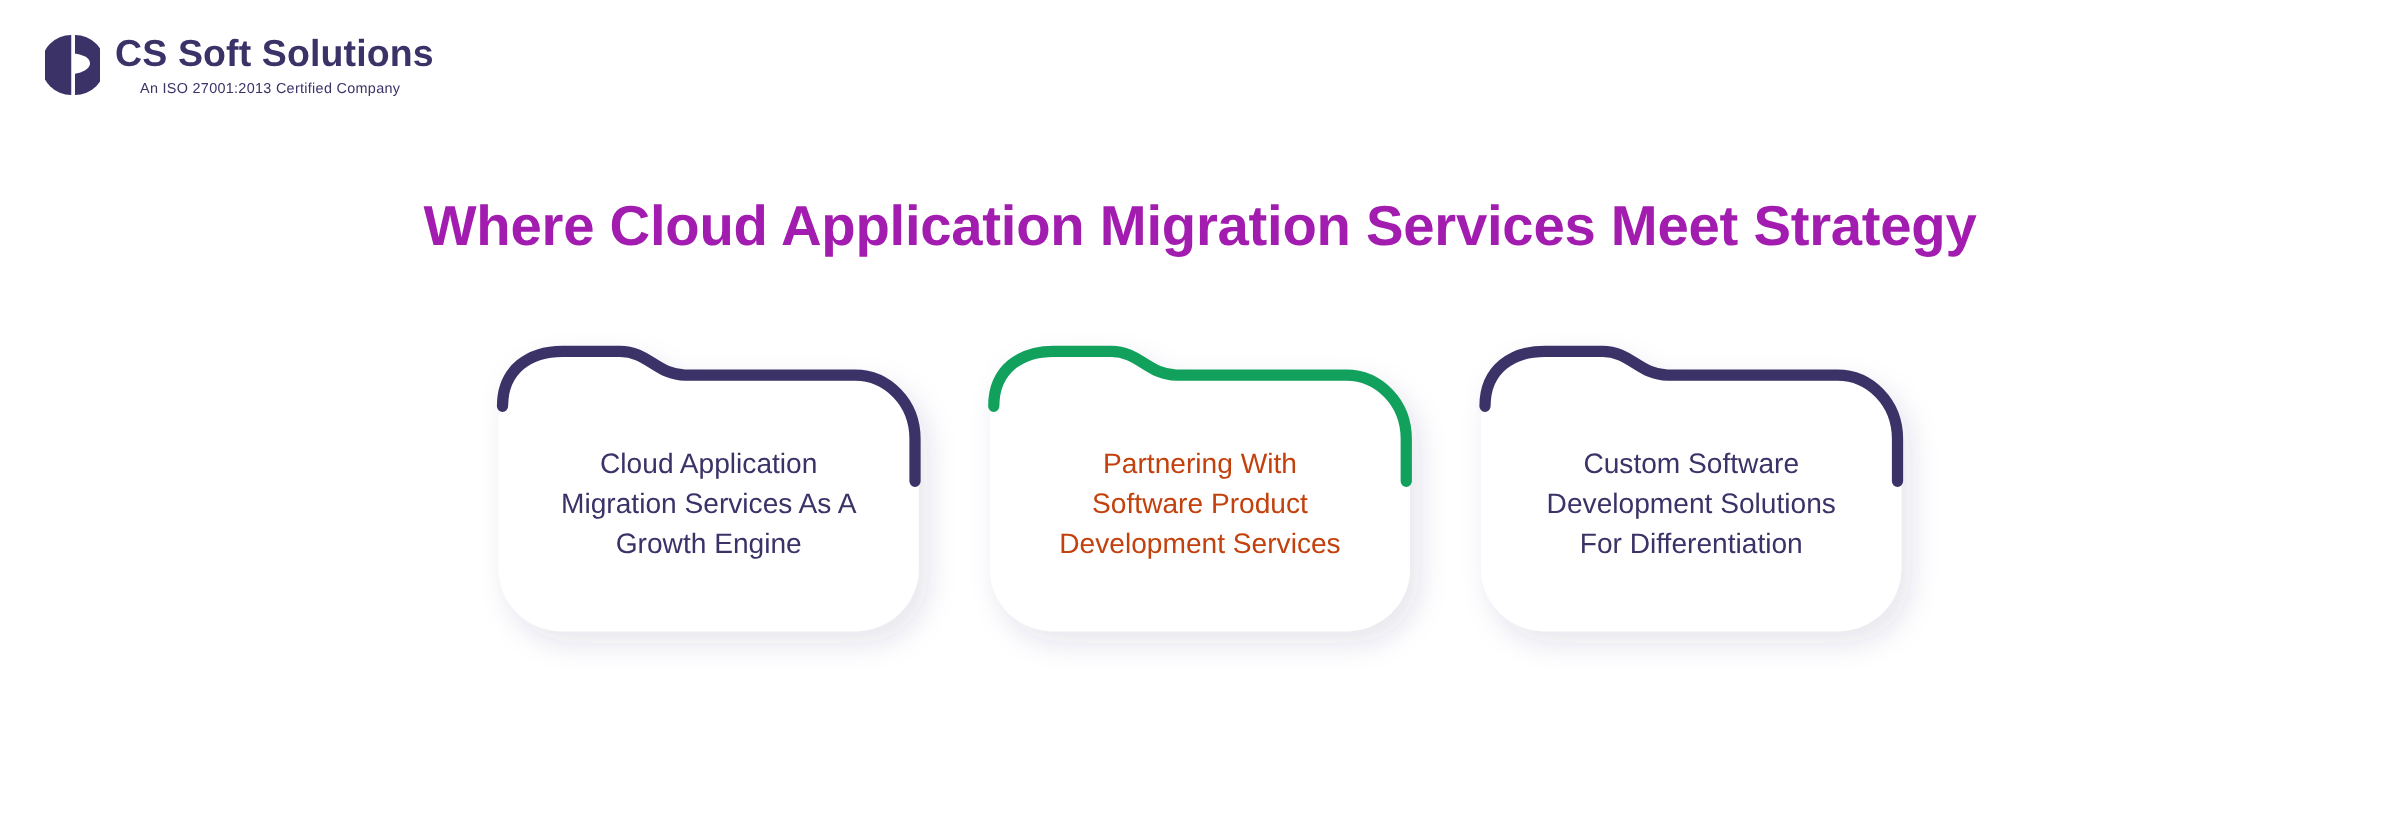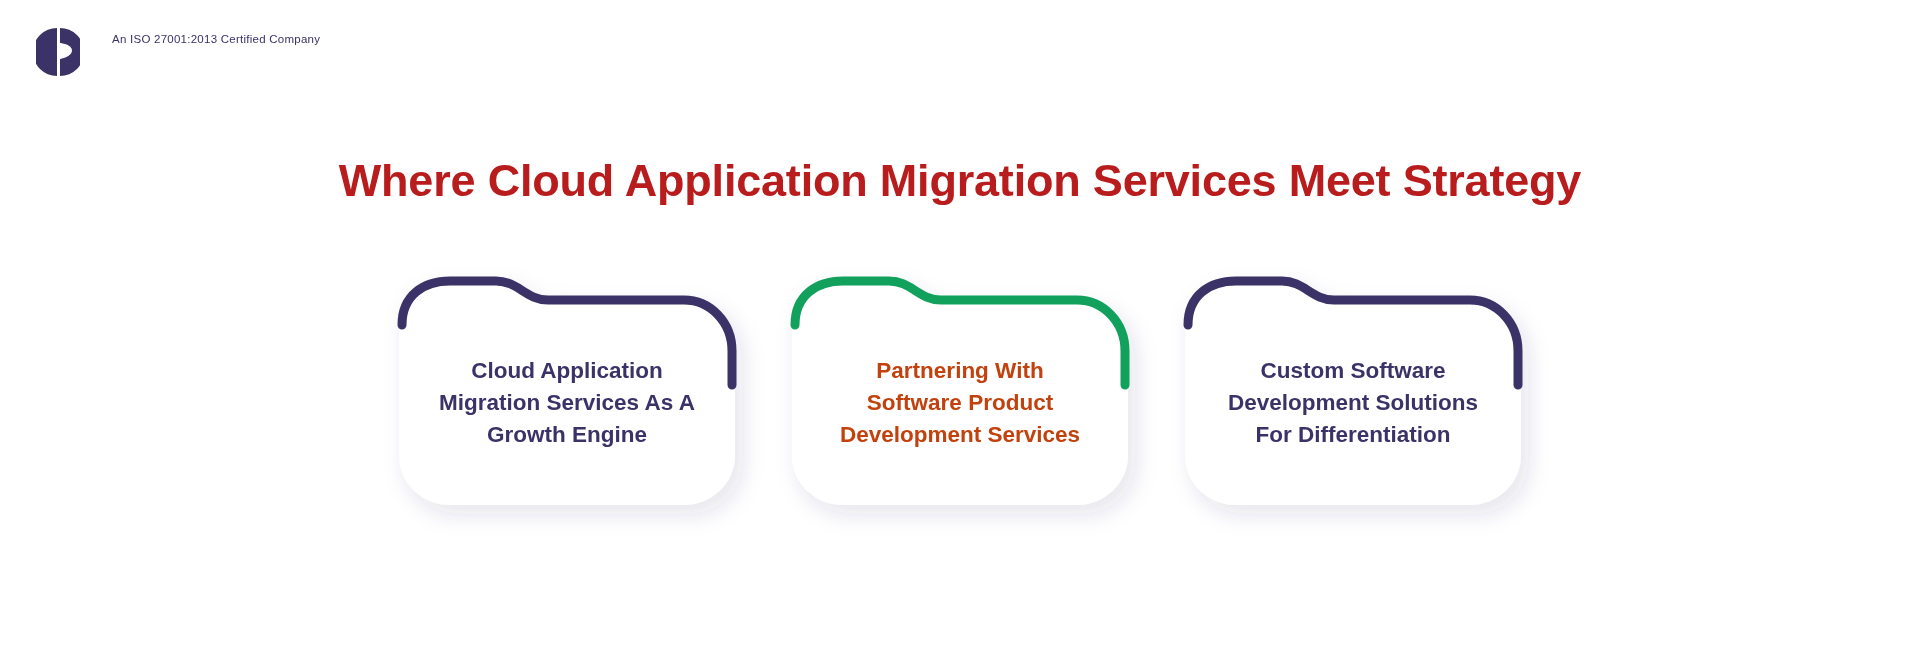--- a/index.html
+++ b/index.html
@@ -56,21 +56,21 @@
 
   
   .page-heading {
     position: absolute;
     left: 0;
     top: 125px;
     width: 1920px;
     text-align: center;
     font-size: 45px;
     font-weight: 700;
-    color: #b91c1c;
+    color: #a21caf;
     letter-spacing: -0.2px;
     line-height: 1.15;
   }
 
   
   .cards-row {
     position: absolute;
     left: 0;
     top: 265px;
     width: 1920px;
@@ -98,41 +98,42 @@
     position: absolute;
     left: 0;
     top: 0;
     width: 338px;
     height: 250px;
     display: flex;
     align-items: center;
     justify-content: center;
     text-align: center;
     font-size: 22.5px;
-    font-weight: 700;
+    font-weight: 400;
     line-height: 1.42;
     padding: 34px 26px 8px 26px;
     box-sizing: border-box;
     white-space: pre-line;
     pointer-events: none;
   }
   .card-1 .card-label, .card-3 .card-label { color: #3B3268; }
   .card-2 .card-label { color: #c2410c; }
 </style>
 </head>
 <body>
 
 <div class="logo-block">
   <svg class="logo-mark" viewBox="0 0 44 52" aria-hidden="true">
 
     <path d="M21 2 A24 24 0 0 0 21 50 Z" fill="#3B3268"></path>
 
     <path d="M24 2 A24 24 0 0 1 24 50 L24 33 C24 33 36 31 36 24.5 C36 18 24 17 24 17 Z" fill="#3B3268"></path>
   </svg>
   <div class="logo-text-wrap">
+    <div class="logo-name">CS Soft Solutions</div>
     <div class="logo-tagline">An ISO 27001:2013 Certified Company</div>
   </div>
 </div>
 
 <h1 class="page-heading">Where Cloud Application Migration Services Meet Strategy</h1>
 
 <div class="cards-row">
 
   <div class="card card-1">
     <svg class="card-svg" viewBox="0 0 338 250" aria-hidden="true">

